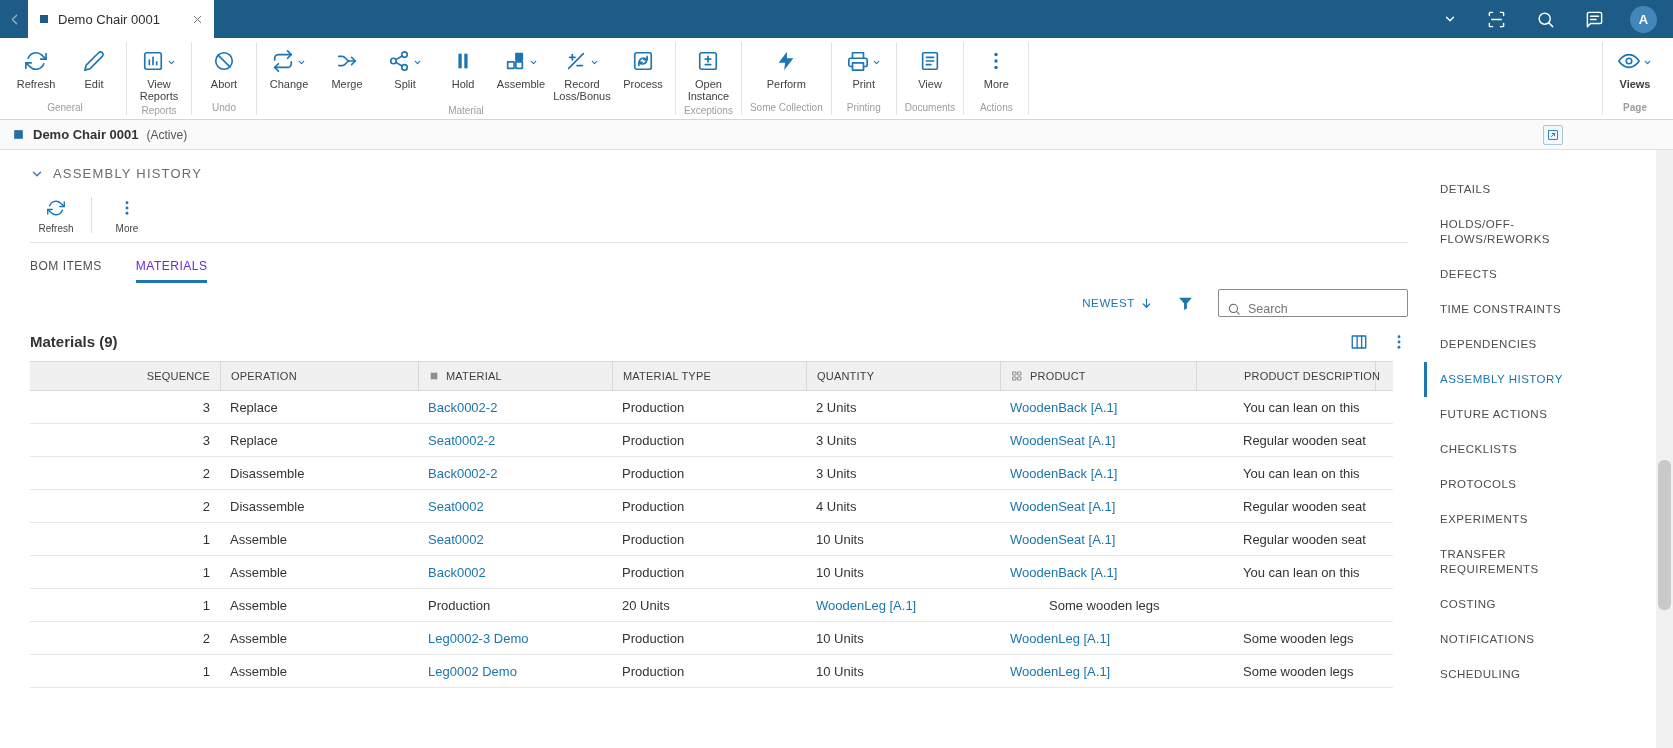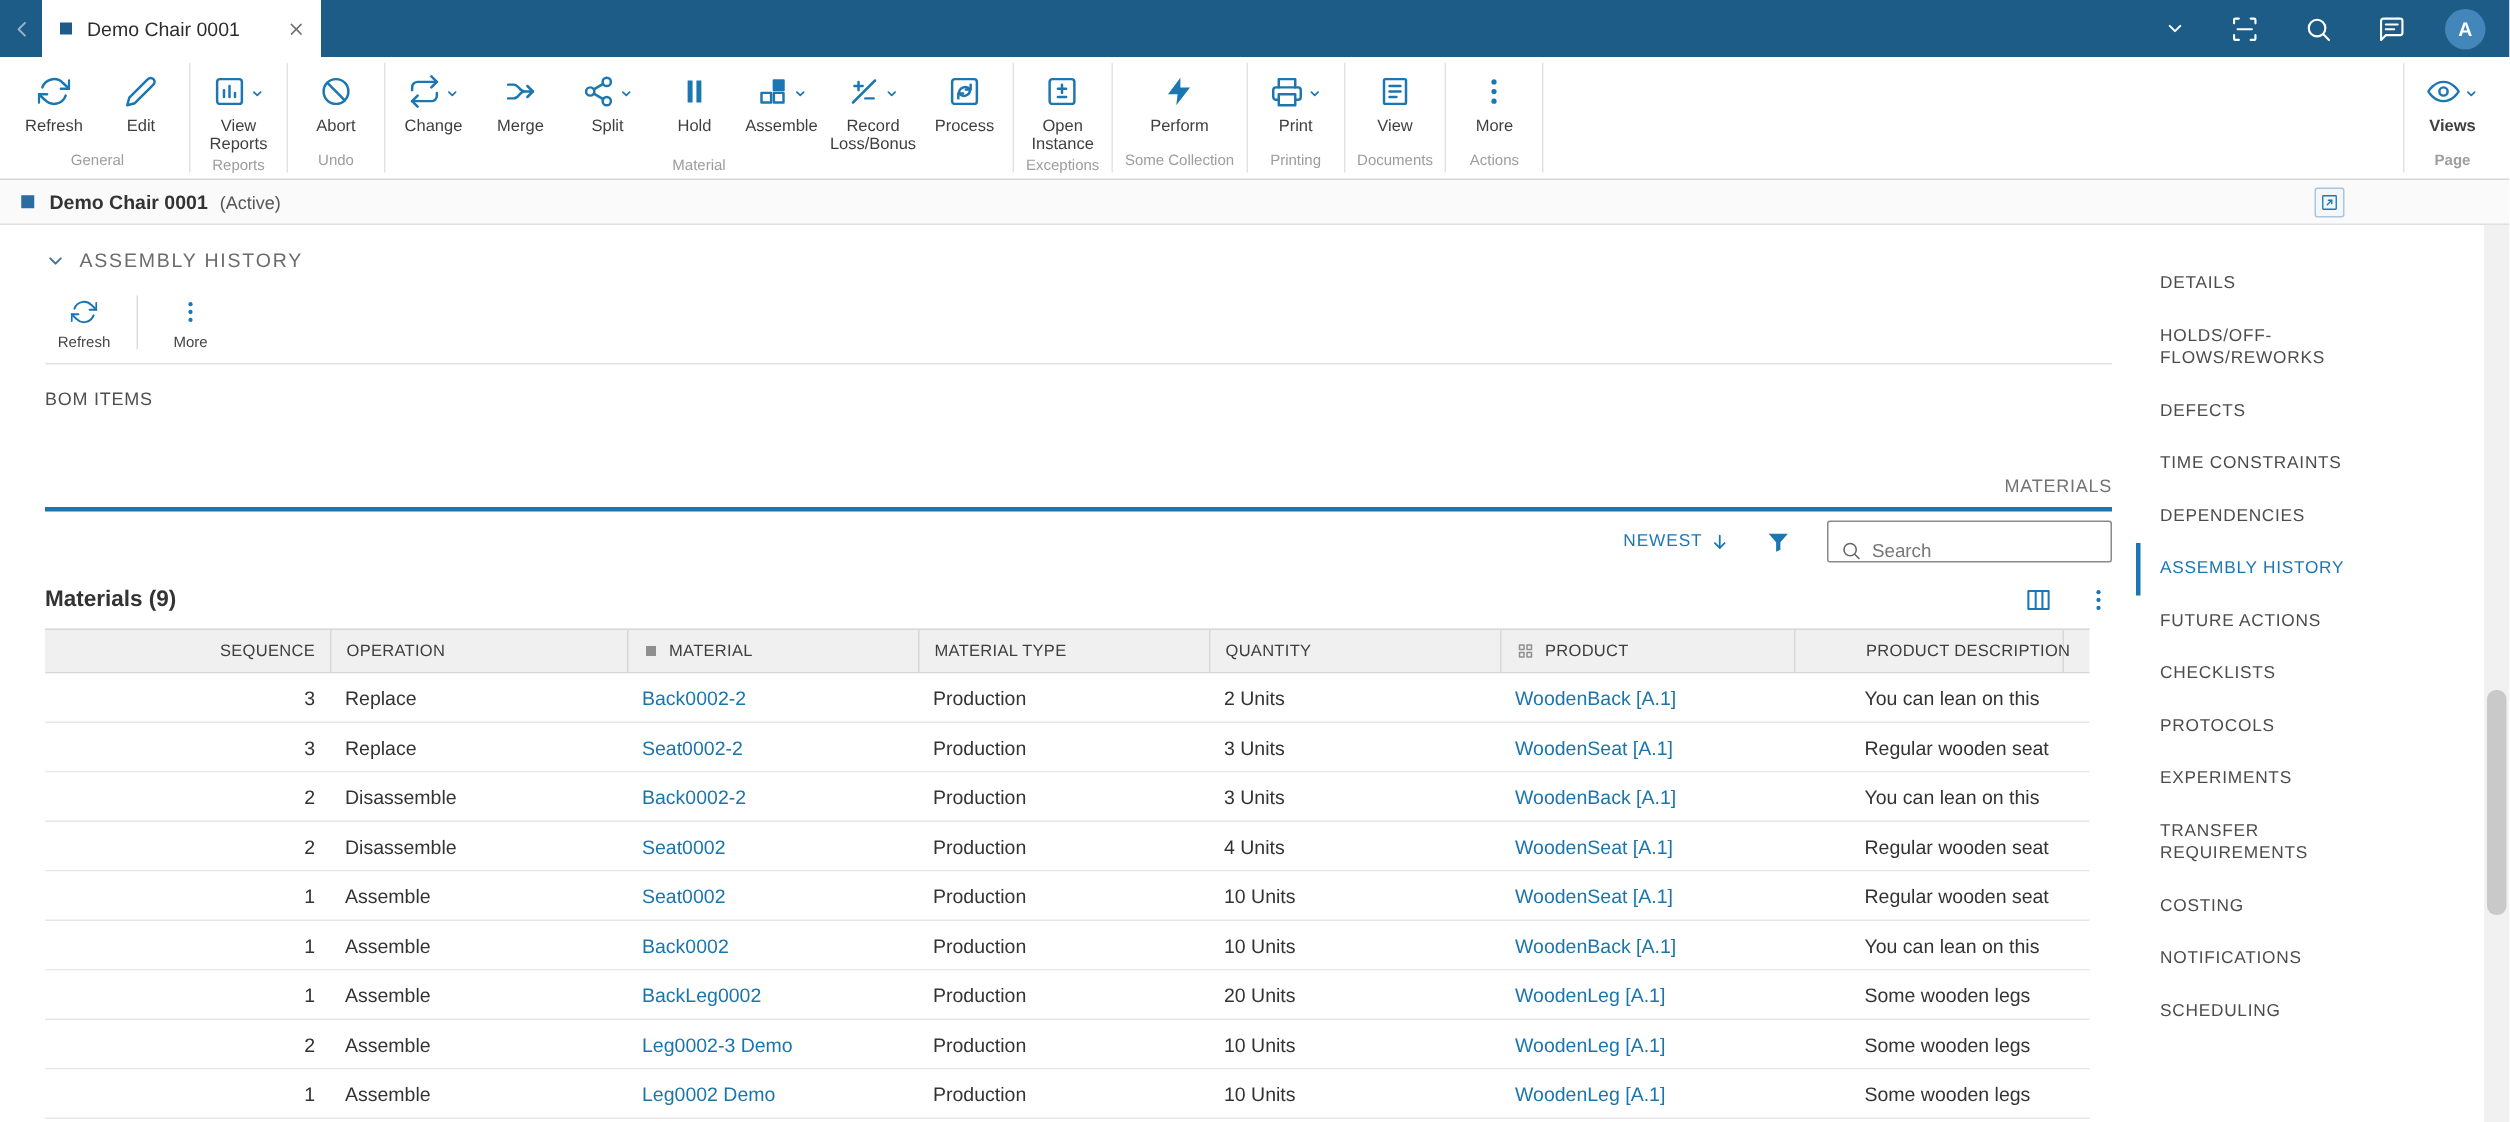--- a/index.html
+++ b/index.html
@@ -47,23 +47,23 @@
 
   .sec-head { margin-top:16px; display:flex; align-items:center; gap:9px; cursor:pointer; }
   .sec-chev { color:#47759c; }
   .sec-title { font-size:13px; letter-spacing:1.2px; color:#6b6b6b; }
 
   .ptools { margin-top:14px; height:48px; border-bottom:1px solid #e2e2e2; display:flex; align-items:flex-start; }
   .pbtn { width:52px; display:flex; flex-direction:column; align-items:center; padding-top:4px; gap:6px; color:#1b76b2; cursor:pointer; }
   .plabel { font-size:10px; color:#454545; }
   .psep { width:1px; background:#ddd; height:36px; margin:2px 9px 0; }
 
-  .tabs { margin-top:16px; display:flex; gap:34px;flex-direction:column; }
+  .tabs { margin-top:16px; display:flex; gap:34px; }
   .tab { font-size:12px; letter-spacing:.5px; color:#4f4f4f; padding-bottom:7px; cursor:pointer; border-bottom:3px solid transparent; }
-  .tab.active { color:#737373; border-bottom-color:#1b76b2;text-align:right; }
+  .tab.active { color:#6d28d9; border-bottom-color:#1b76b2;text-align:right; }
 
   .frow { margin-top:6px; display:flex; justify-content:flex-end; align-items:center; gap:24px; }
   .sort { display:flex; align-items:center; gap:5px; color:#1b76b2; font-size:11.5px; letter-spacing:.6px; cursor:pointer; }
   .funnel { color:#1b76b2; cursor:pointer; display:flex; }
   .search-box { display:flex; align-items:flex-end; width:190px; height:28px; border:1px solid #8a8a8a; border-radius:2px; background:#fff; padding:0 8px; gap:7px; }
   .search-box .mag { color:#666; display:flex; }
   .search-box input { border:none; outline:none; flex:1; font-size:12.5px; color:#333; font-family:"Liberation Sans", sans-serif; min-width:0; }
   .search-box input::placeholder { color:#767676; }
 
   .mhead { margin-top:16px; display:flex; align-items:flex-start; }
@@ -684,23 +684,20 @@
             <div class="td c4">10 Units</div>
             <div class="td c5">
               <a class="link">WoodenBack [A.1]</a>
             </div>
             <div class="td c6">You can lean on this</div>
           </div>
 
           <div class="tr">
             <div class="td c0">1</div>
             <div class="td c1">Assemble</div>
-            <div class="td c2">
-              <a class="link">BackLeg0002</a>
-            </div>
             <div class="td c3">Production</div>
             <div class="td c4">20 Units</div>
             <div class="td c5">
               <a class="link">WoodenLeg [A.1]</a>
             </div>
             <div class="td c6">Some wooden legs</div>
           </div>
 
           <div class="tr">
             <div class="td c0">2</div>

